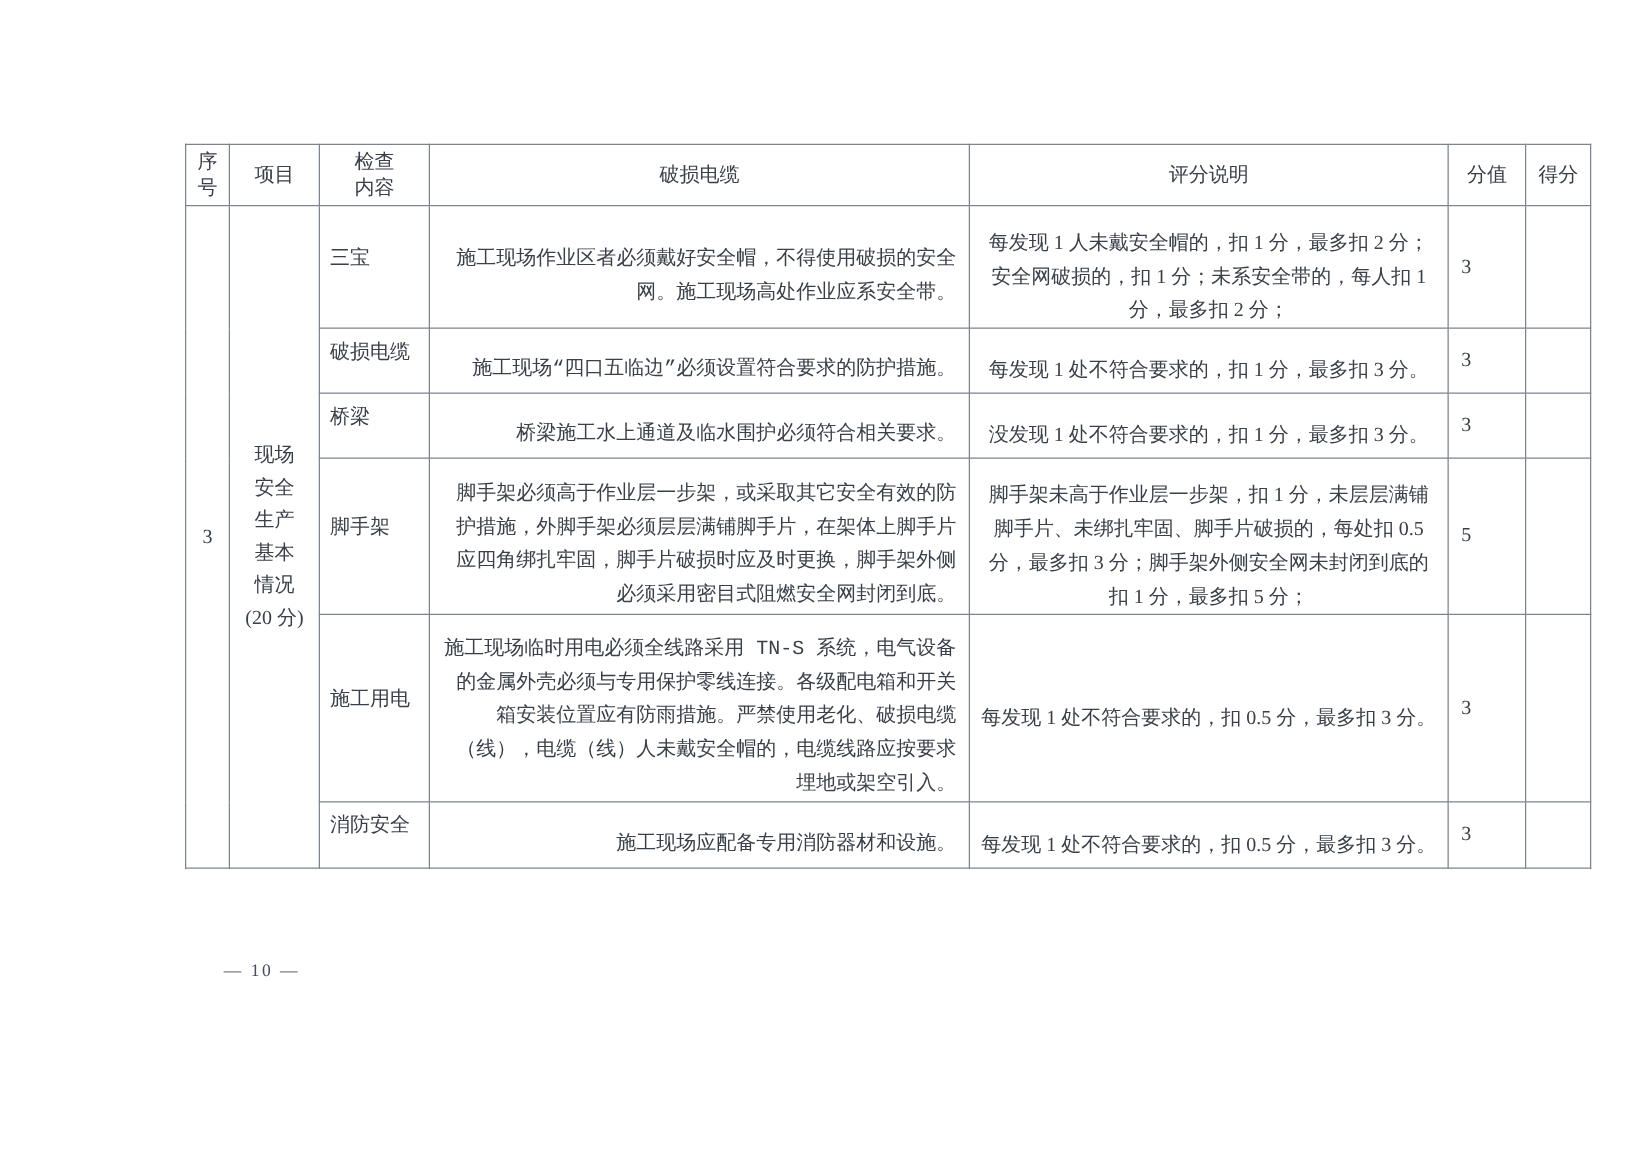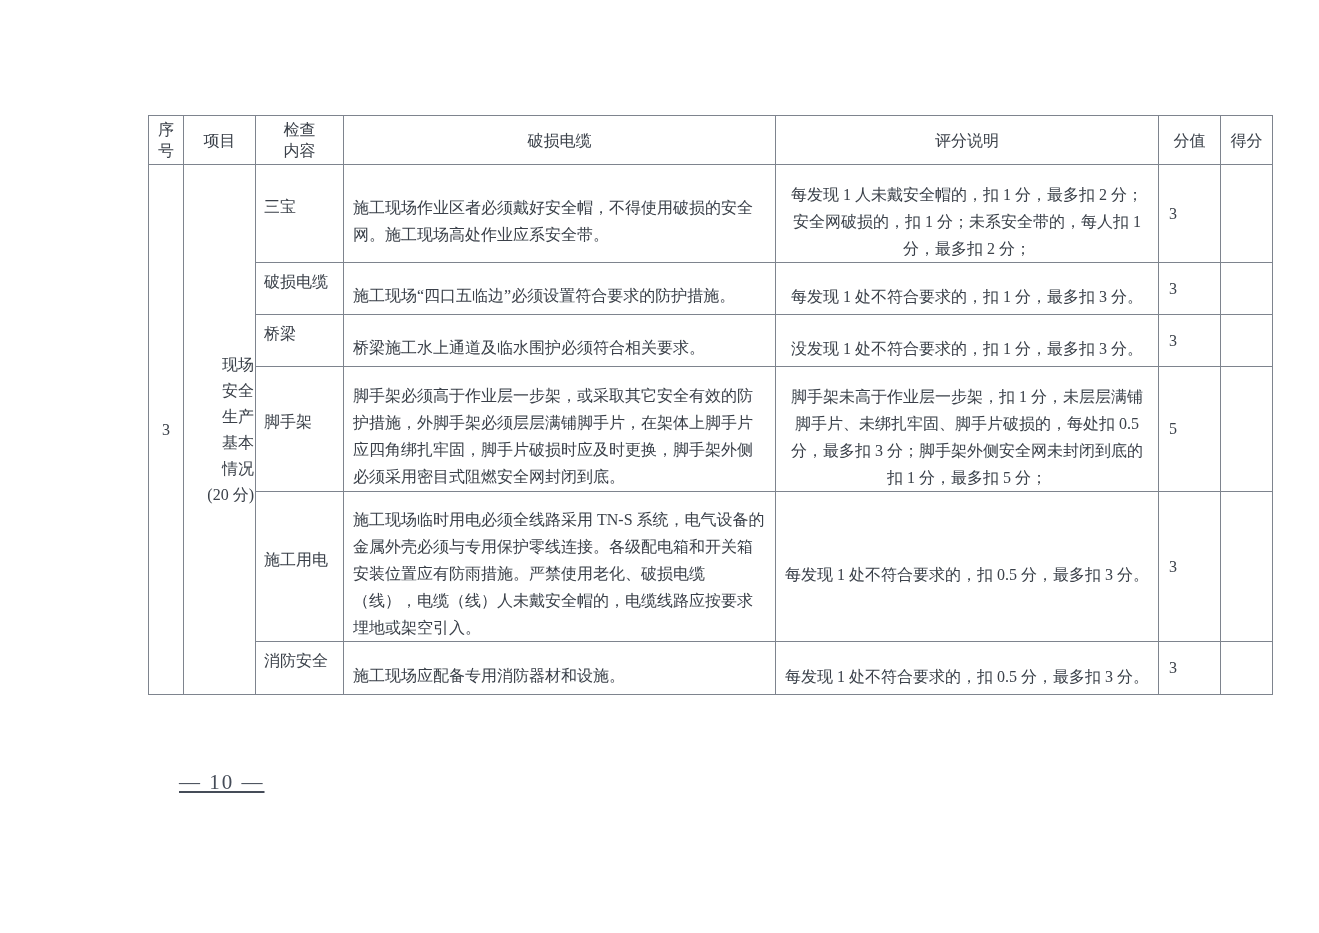--- a/index.html
+++ b/index.html
@@ -43,54 +43,54 @@
     text-align: center;
     font-size: 16px;
     line-height: 21px;
   }
   .pre { white-space: pre-line; }
   td.seq {
     text-align: center;
     font-size: 16px;
   }
   td.project {
-    text-align: right;
+    text-align: center;
     line-height: 26px;
     font-size: 16px;
   }
   td.content {
     text-align: left;
     padding: 0 6px 14px 8px;
     line-height: 24px;
   }
   td.points {
-    text-align: left;
+    text-align: right;
     padding: 14px 10px 0 9px;
     line-height: 27px;
+    font-family: Liberation Mono, monospace;
   }
   td.scoring {
     text-align: center;
     padding: 16px 8px 0 8px;
     line-height: 27px;
   }
   td.value {
     text-align: left;
     padding-left: 10px;
   }
   td.score {
     text-align: center;
   }
   .page-number {
     position: absolute;
     left: 179px;
     top: 770px;
-    font-size: 21px;
+    font-size: 14px;
     letter-spacing: 2px;
     color: #454c58;
-    text-decoration: underline;
   }
 </style>
 </head>
 <body>
 
 <div class="page">
 
   <table class="score-table">
     <colgroup>
       <col style="width:35px">

